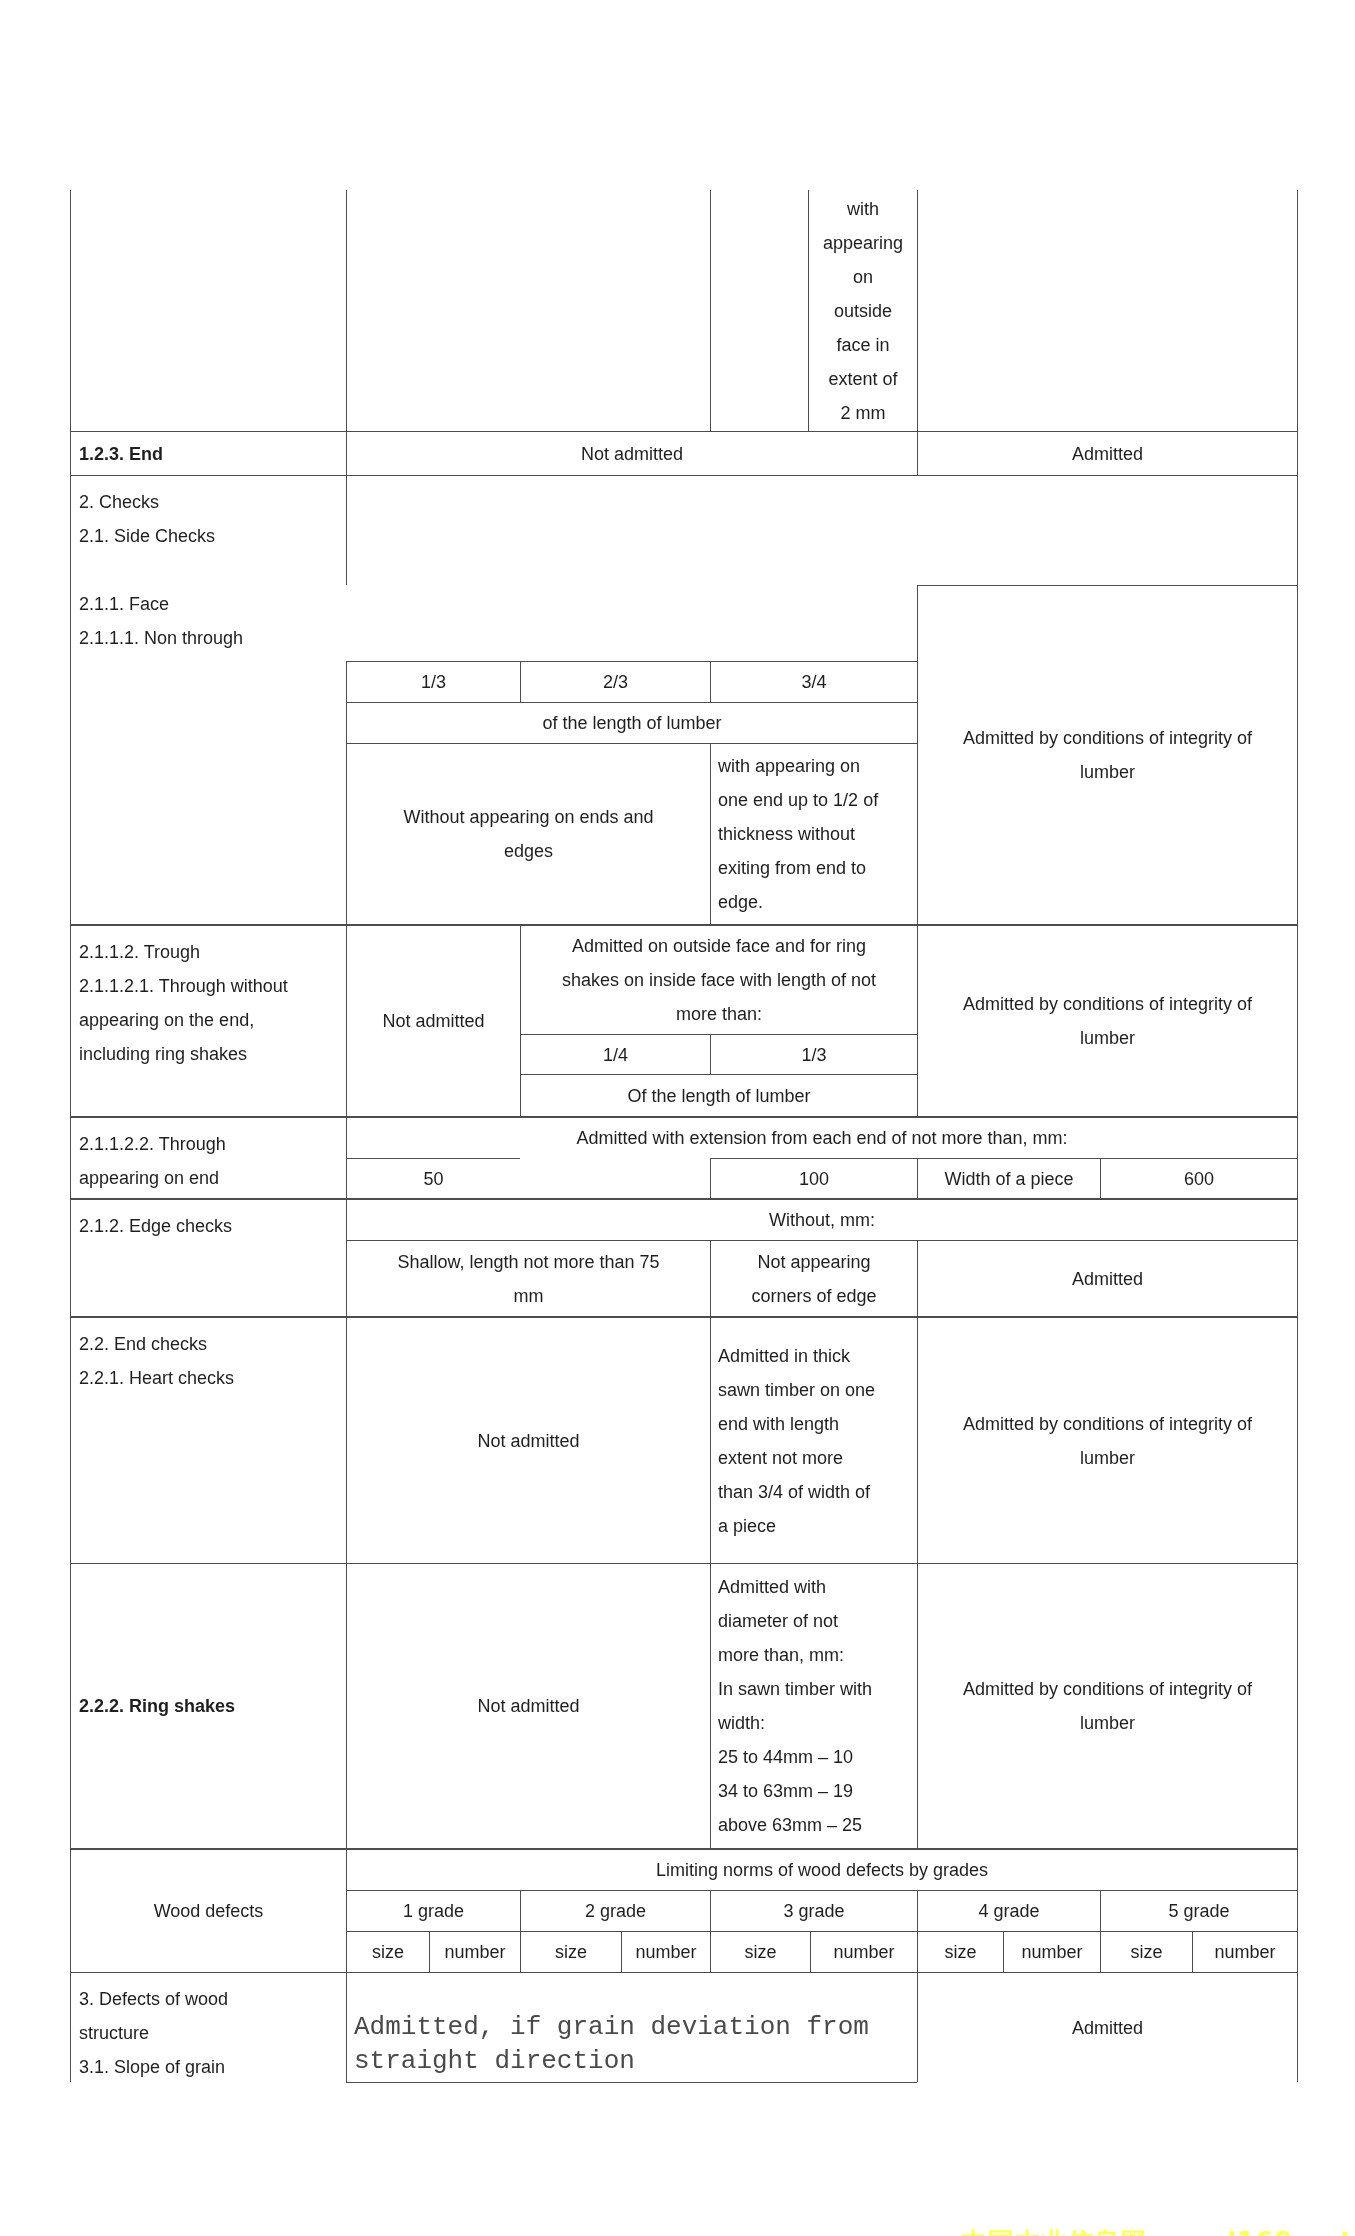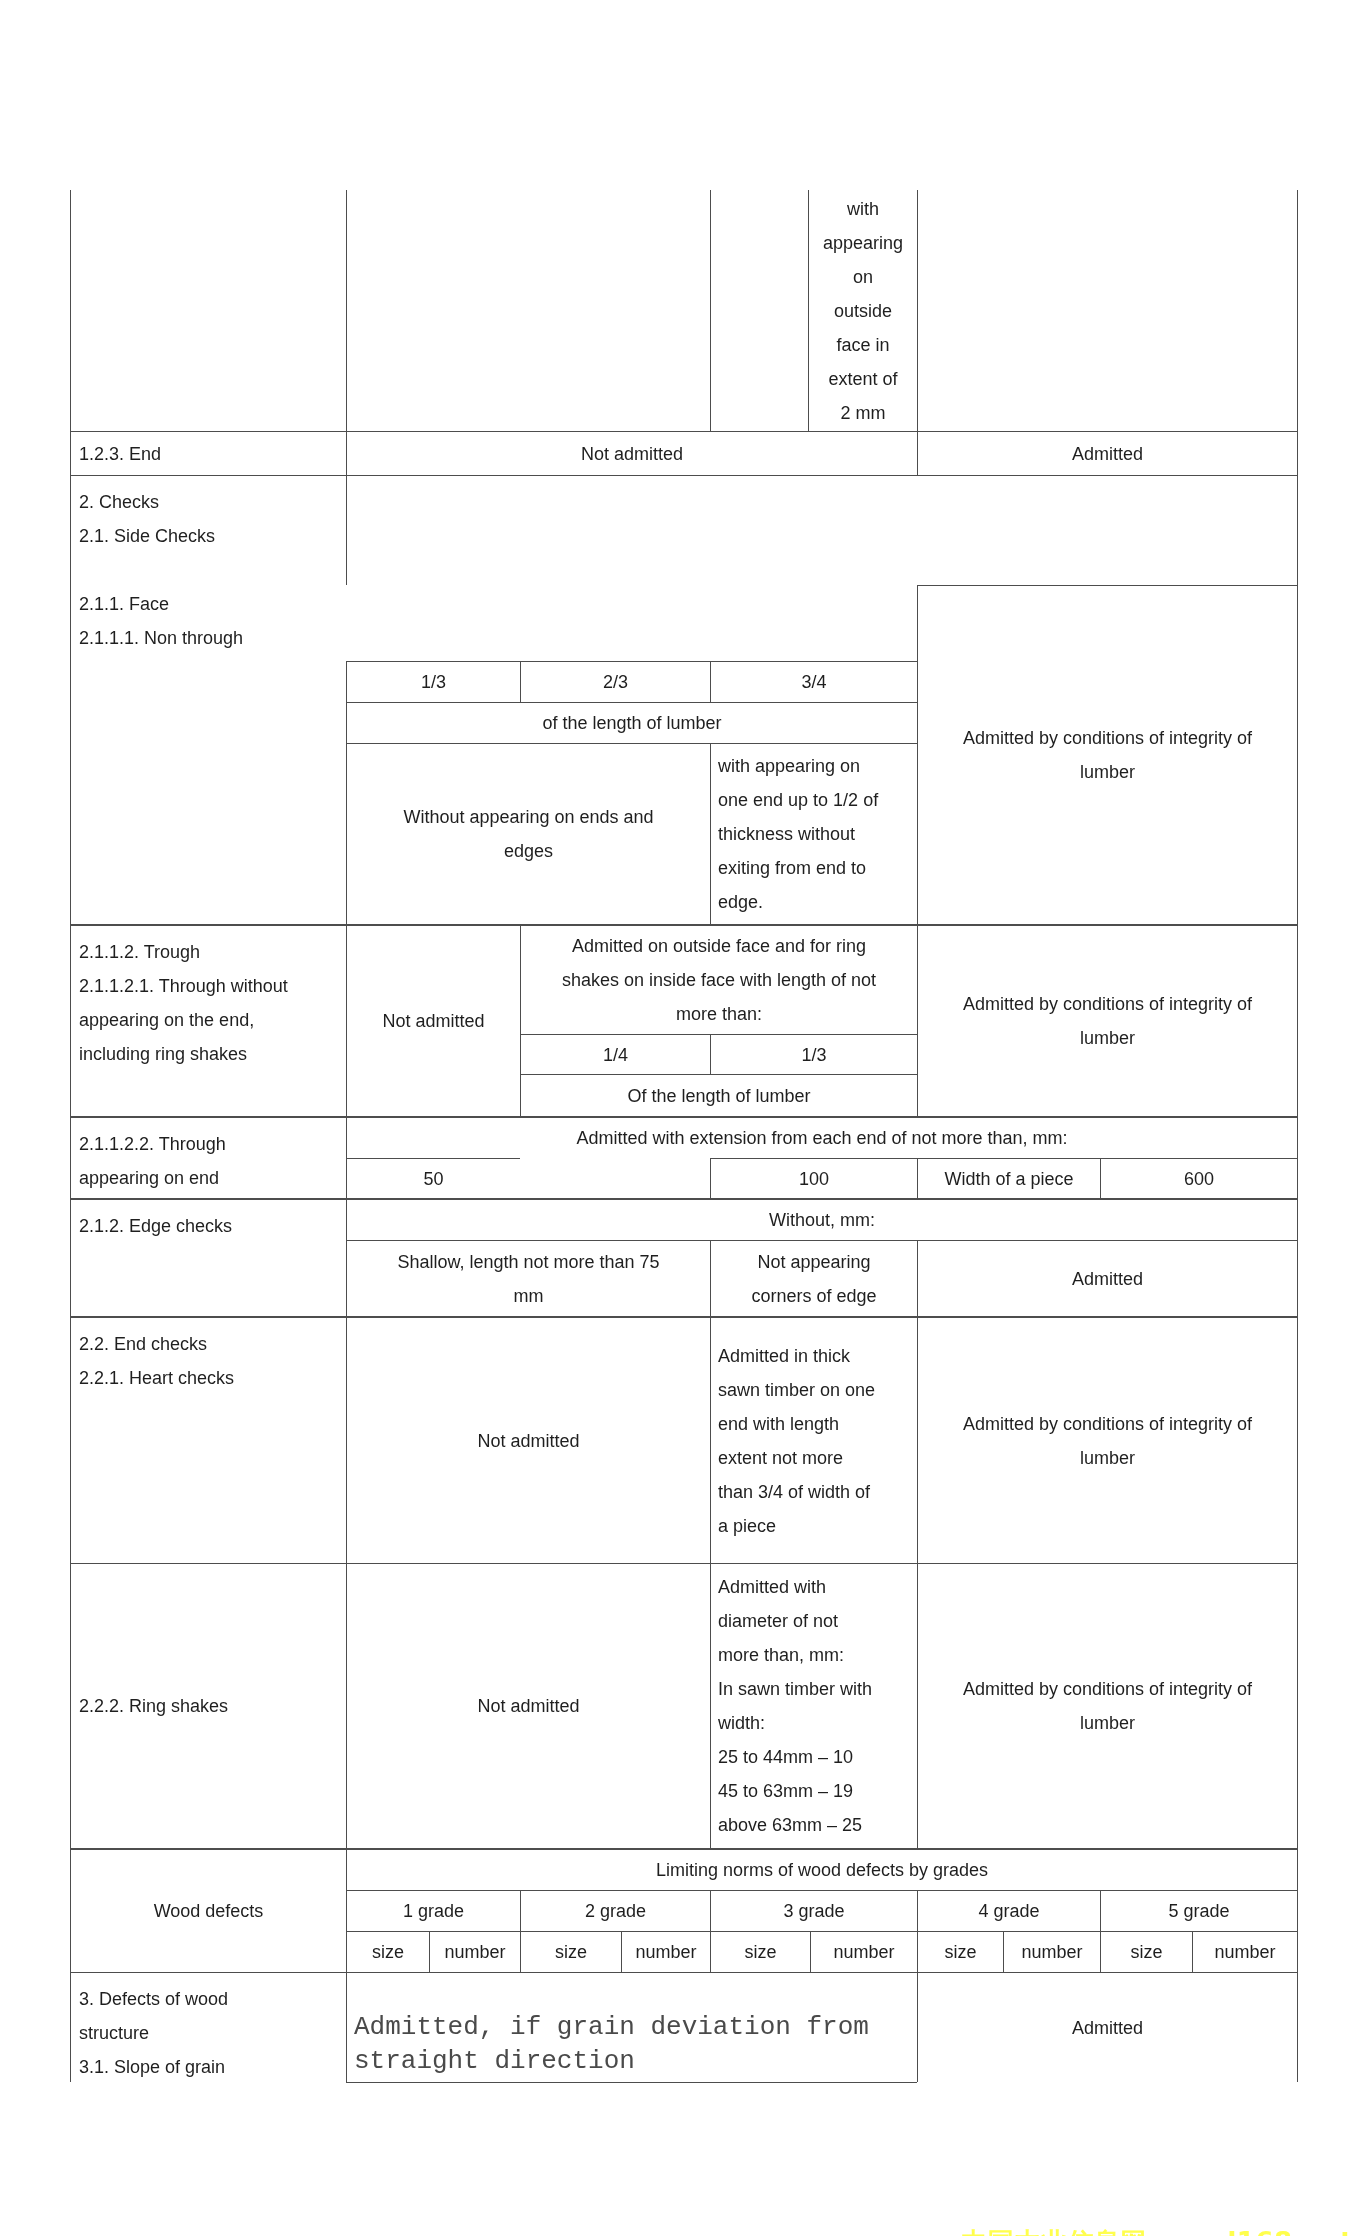--- a/index.html
+++ b/index.html
@@ -37,20 +37,21 @@
     align-items: flex-start;
     justify-content: flex-start;
     text-align: left;
     padding: 9px 6px 0 8px;
   }
   
   .lc {
     justify-content: flex-start;
     text-align: center;
     padding-left: 8px;
+    font-weight: bold;
   }
   
   .lp {
     justify-content: flex-start;
     text-align: left;
     padding-left: 7px;
   }
   
   .bl {
     align-items: flex-end;
@@ -160,21 +161,21 @@
 lumber</div>
 
   <div class="cell lc" style="left:70px;top:1539px;width:276px;height:285px">2.2.2. Ring shakes</div>
   <div class="cell" style="left:346px;top:1539px;width:364px;height:285px">Not admitted</div>
   <div class="cell lp" style="left:710px;top:1539px;width:207px;height:285px">Admitted with
 diameter of not
 more than, mm:
 In sawn timber with
 width:
 25 to 44mm – 10
-45 to 63mm – 19
+34 to 63mm – 19
 above 63mm – 25</div>
   <div class="cell br" style="left:917px;top:1539px;width:381px;height:285px">Admitted by conditions of integrity of
 lumber</div>
 
   <div class="cell bt2" style="left:70px;top:1824px;width:276px;height:124px">Wood defects</div>
   <div class="cell br bt2" style="left:346px;top:1824px;width:952px;height:42px">Limiting norms of wood defects by grades</div>
   <div class="cell" style="left:346px;top:1866px;width:174px;height:41px">1 grade</div>
   <div class="cell" style="left:520px;top:1866px;width:190px;height:41px">2 grade</div>
   <div class="cell" style="left:710px;top:1866px;width:207px;height:41px">3 grade</div>
   <div class="cell" style="left:917px;top:1866px;width:183px;height:41px">4 grade</div>

